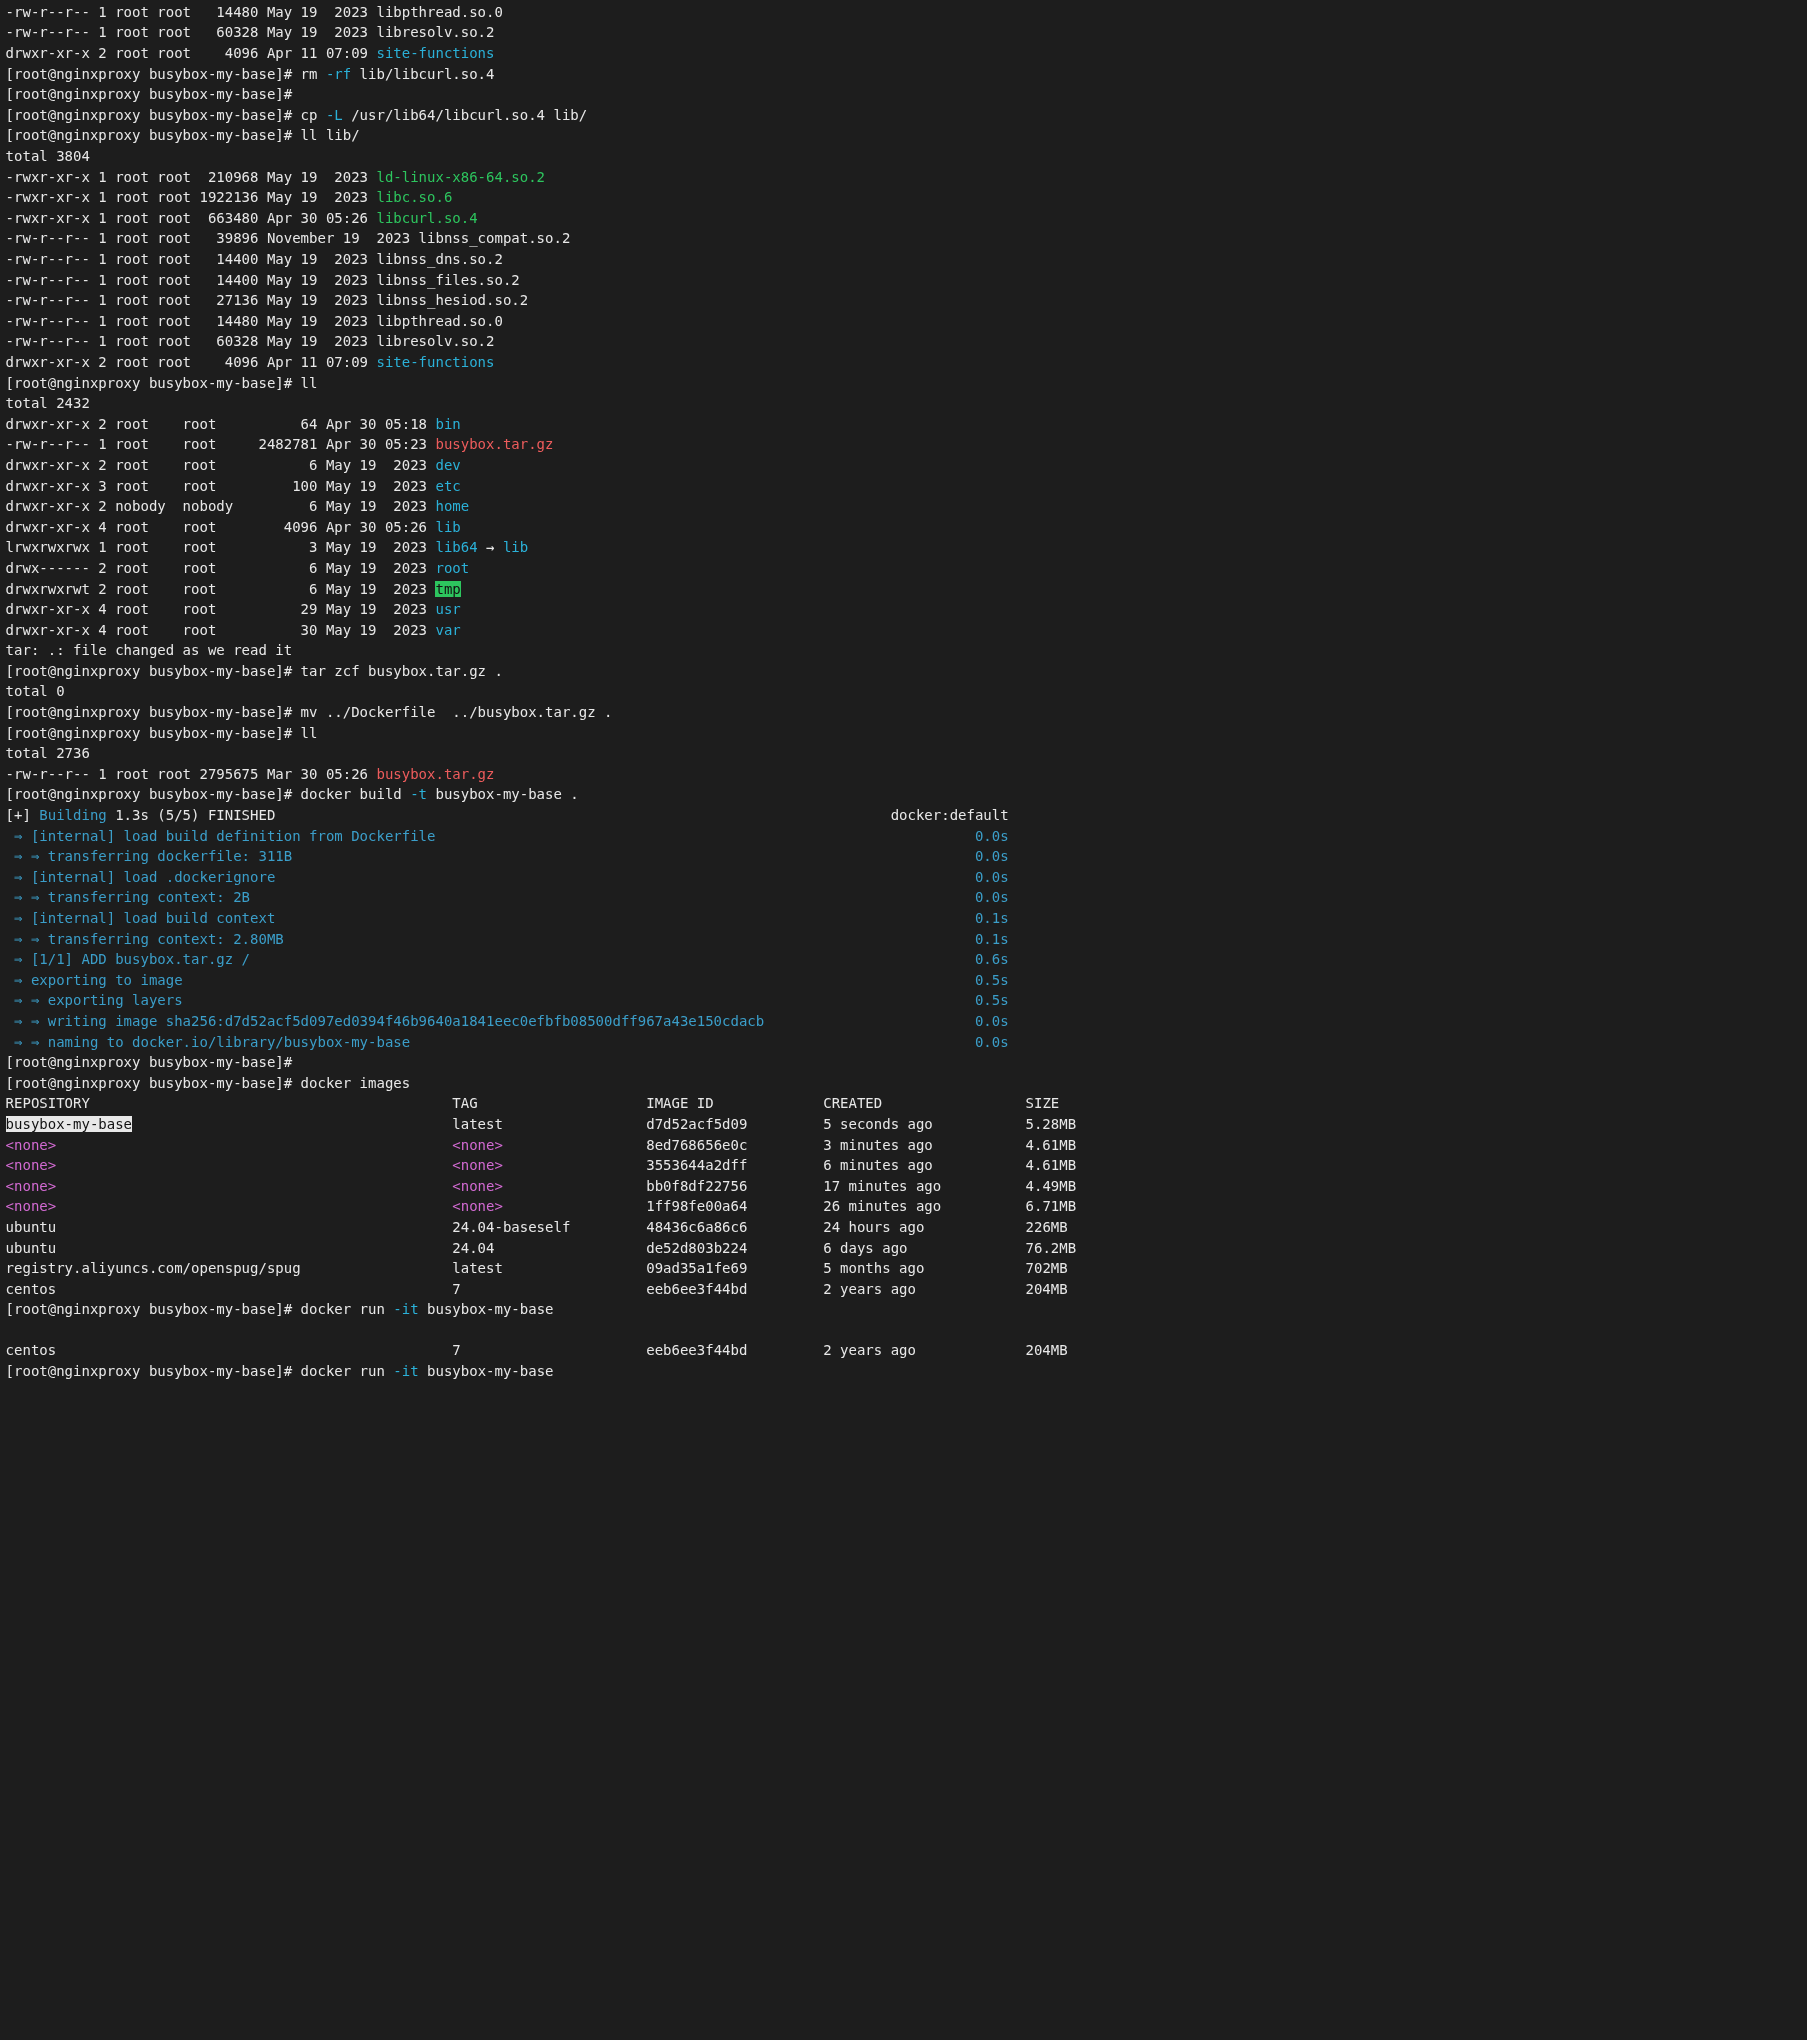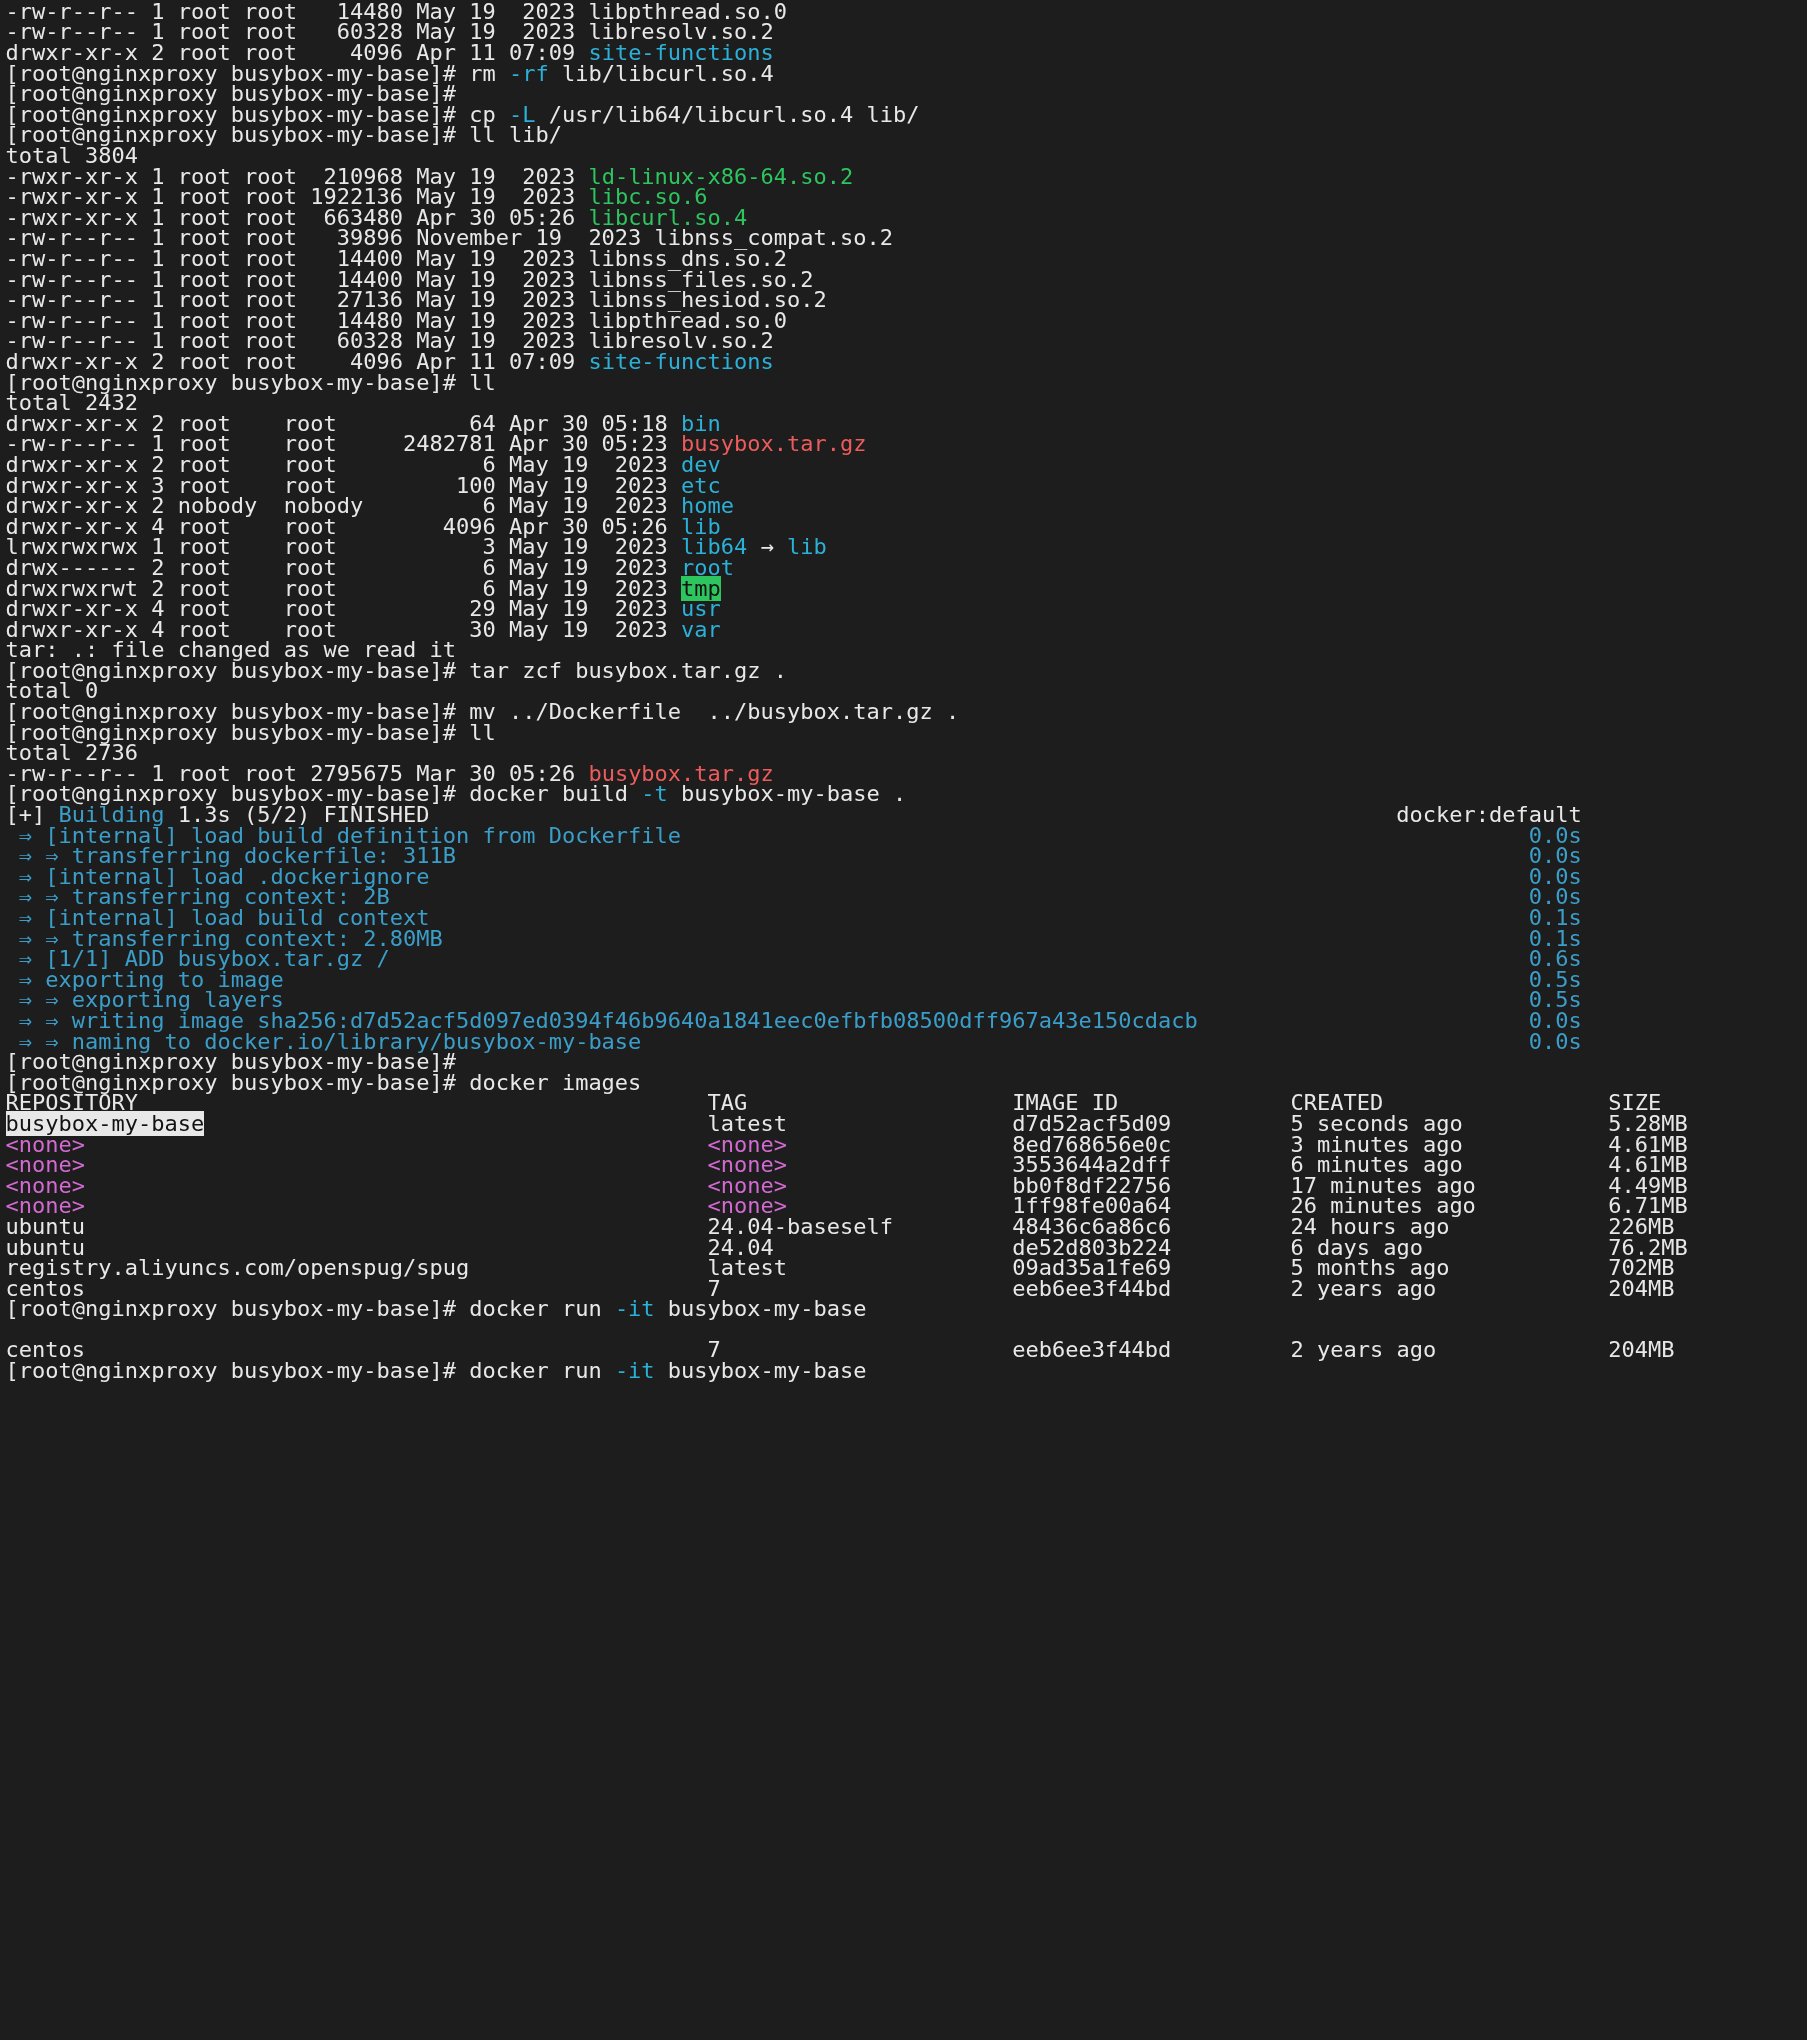--- a/index.html
+++ b/index.html
@@ -4,21 +4,21 @@
 <style>
   :root{
     --bg:#1d1d1d; --fg:#e8e8e8; --cyan:#2bb1d8; --blue:#3b9ec9;
     --green:#2dc55e; --red:#ed5c5c; --magenta:#d26ad2; --hlbg:#e8e8e8;
   }
   *{box-sizing:border-box}
   html,body{margin:0;padding:0}
   body{width:1808px;height:2041px;background:var(--bg);overflow:hidden}
   .term{
     font-family:"DejaVu Sans Mono","Liberation Mono",monospace;
-    font-size:22px;line-height:20.6px;color:var(--fg);
+    font-size:14px;line-height:20.6px;color:var(--fg);
     padding:1.9px 0 0 5.6px;width:100%;height:100%;
   }
   .line{white-space:pre;height:20.6px}
   .c-fg{color:var(--fg)}
   .c-cyan{color:var(--cyan)}
   .c-blue{color:var(--blue)}
   .c-green{color:var(--green)}
   .c-red{color:var(--red)}
   .c-magenta{color:var(--magenta)}
   .c-tmp{color:#121212;background:var(--green)}
@@ -60,21 +60,21 @@
     <div class="line"><span class="c-fg">drwxr-xr-x 4 root    root          29 May 19  2023 </span><span class="c-cyan">usr</span></div>
     <div class="line"><span class="c-fg">drwxr-xr-x 4 root    root          30 May 19  2023 </span><span class="c-cyan">var</span></div>
     <div class="line"><span class="c-fg">tar: .: file changed as we read it</span></div>
     <div class="line"><span class="c-fg">[root@nginxproxy busybox-my-base]# tar zcf busybox.tar.gz .</span></div>
     <div class="line"><span class="c-fg">total 0</span></div>
     <div class="line"><span class="c-fg">[root@nginxproxy busybox-my-base]# mv ../Dockerfile  ../busybox.tar.gz .</span></div>
     <div class="line"><span class="c-fg">[root@nginxproxy busybox-my-base]# ll</span></div>
     <div class="line"><span class="c-fg">total 2736</span></div>
     <div class="line"><span class="c-fg">-rw-r--r-- 1 root root 2795675 Mar 30 05:26 </span><span class="c-red">busybox.tar.gz</span></div>
     <div class="line"><span class="c-fg">[root@nginxproxy busybox-my-base]# docker build </span><span class="c-cyan">-t</span><span class="c-fg"> busybox-my-base .</span></div>
-    <div class="line"><span class="c-fg">[+] </span><span class="c-blue">Building</span><span class="c-fg"> 1.3s (5/2) FINISHED</span><span class="c-fg">                                                                         </span><span class="c-fg">docker:default</span></div>
+    <div class="line"><span class="c-fg">[+] </span><span class="c-blue">Building</span><span class="c-fg"> 1.3s (5/5) FINISHED</span><span class="c-fg">                                                                         </span><span class="c-fg">docker:default</span></div>
     <div class="line"><span class="c-blue"> ⇒ [internal] load build definition from Dockerfile</span><span class="c-fg">                                                                </span><span class="c-blue">0.0s</span></div>
     <div class="line"><span class="c-blue"> ⇒ ⇒ transferring dockerfile: 311B</span><span class="c-fg">                                                                                 </span><span class="c-blue">0.0s</span></div>
     <div class="line"><span class="c-blue"> ⇒ [internal] load .dockerignore</span><span class="c-fg">                                                                                   </span><span class="c-blue">0.0s</span></div>
     <div class="line"><span class="c-blue"> ⇒ ⇒ transferring context: 2B</span><span class="c-fg">                                                                                      </span><span class="c-blue">0.0s</span></div>
     <div class="line"><span class="c-blue"> ⇒ [internal] load build context</span><span class="c-fg">                                                                                   </span><span class="c-blue">0.1s</span></div>
     <div class="line"><span class="c-blue"> ⇒ ⇒ transferring context: 2.80MB</span><span class="c-fg">                                                                                  </span><span class="c-blue">0.1s</span></div>
     <div class="line"><span class="c-blue"> ⇒ [1/1] ADD busybox.tar.gz /</span><span class="c-fg">                                                                                      </span><span class="c-blue">0.6s</span></div>
     <div class="line"><span class="c-blue"> ⇒ exporting to image</span><span class="c-fg">                                                                                              </span><span class="c-blue">0.5s</span></div>
     <div class="line"><span class="c-blue"> ⇒ ⇒ exporting layers</span><span class="c-fg">                                                                                              </span><span class="c-blue">0.5s</span></div>
     <div class="line"><span class="c-blue"> ⇒ ⇒ writing image sha256:d7d52acf5d097ed0394f46b9640a1841eec0efbfb08500dff967a43e150cdacb</span><span class="c-fg">                         </span><span class="c-blue">0.0s</span></div>

